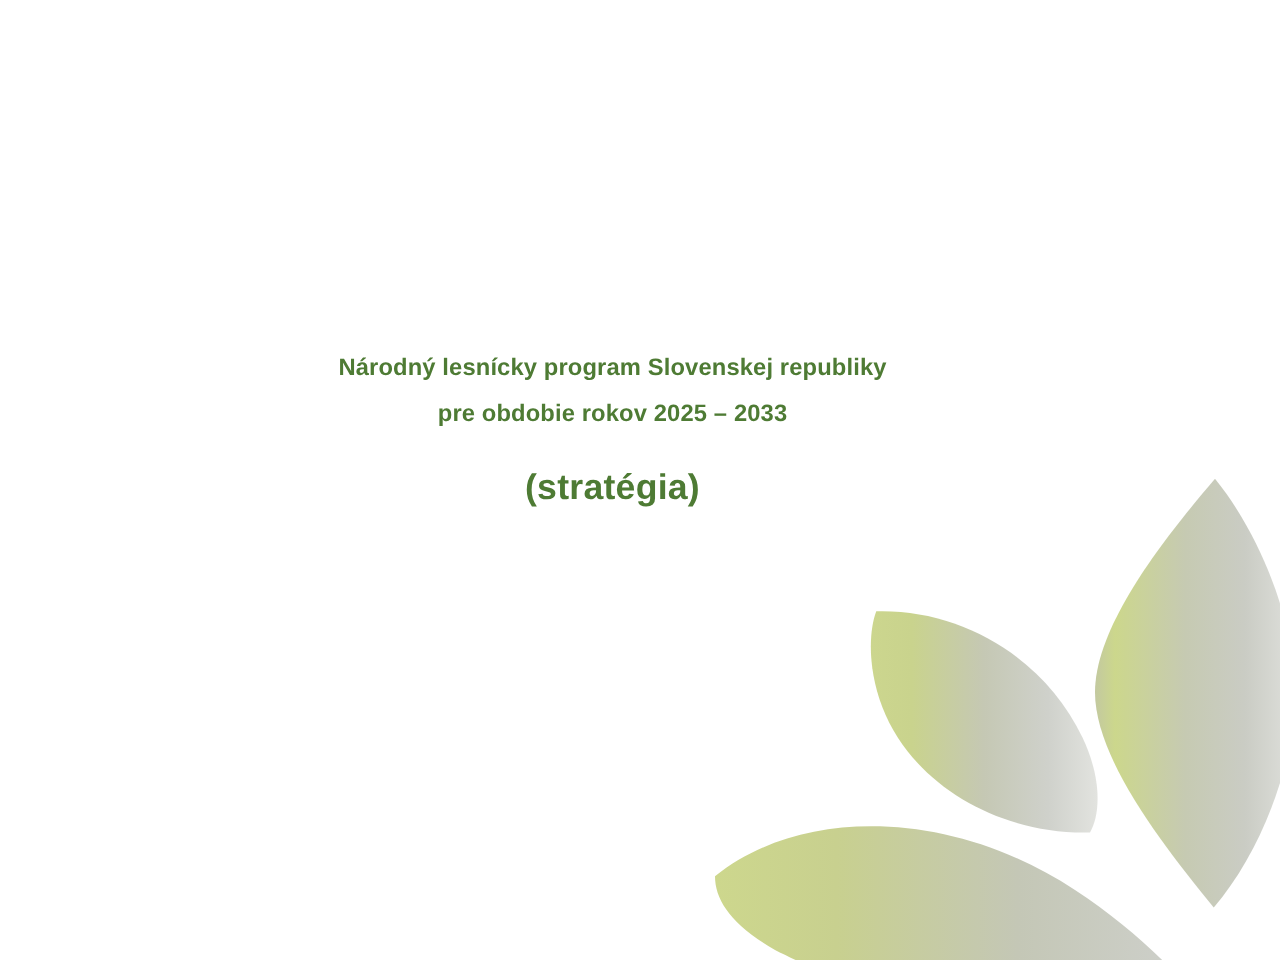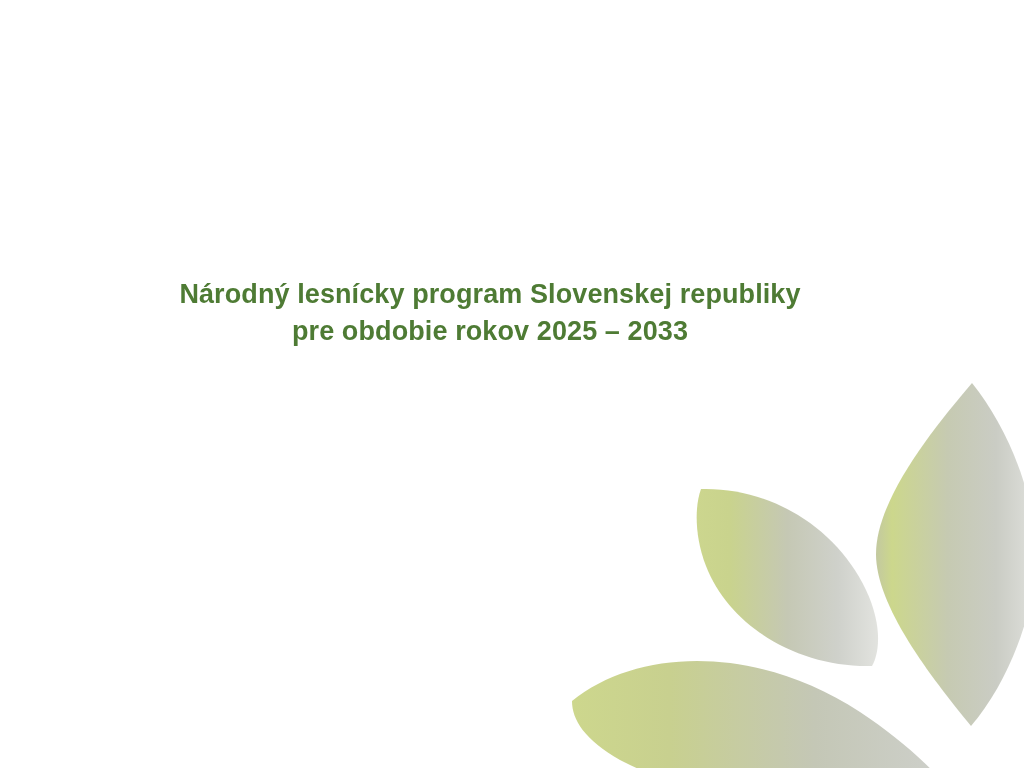--- a/index.html
+++ b/index.html
@@ -43,21 +43,21 @@
     color: #4e7b34;
   }
 
   .title-line {
     color: #4e7b34;
     font-weight: bold;
     white-space: pre;
   }
 
   .line-small {
-    font-size: 27px;
+    font-size: 19px;
     line-height: 37px;
     letter-spacing: 0.1px;
   }
 
   .line-large {
     font-size: 28.5px;
     line-height: 38px;
     letter-spacing: 0.2px;
   }
 
@@ -116,15 +116,16 @@
     <path d="M 972 383
              C 1010 430 1036 500 1036 554
              C 1036 612 1008 683 971 726
              C 930 676 876 606 876 554
              C 876 500 932 430 972 383 Z" fill="url(#leafGradRight)"></path>
   </svg>
 
   <div id="title-block">
     <div class="title-line line-small" id="title-line-1">Národný lesnícky program Slovenskej republiky</div>
     <div class="title-line line-small" id="title-line-2">pre obdobie rokov 2025 – 2033</div>
+    <div class="title-line line-large" id="title-line-4">(stratégia)</div>
   </div>
 
 </div>
 
 </body></html>

